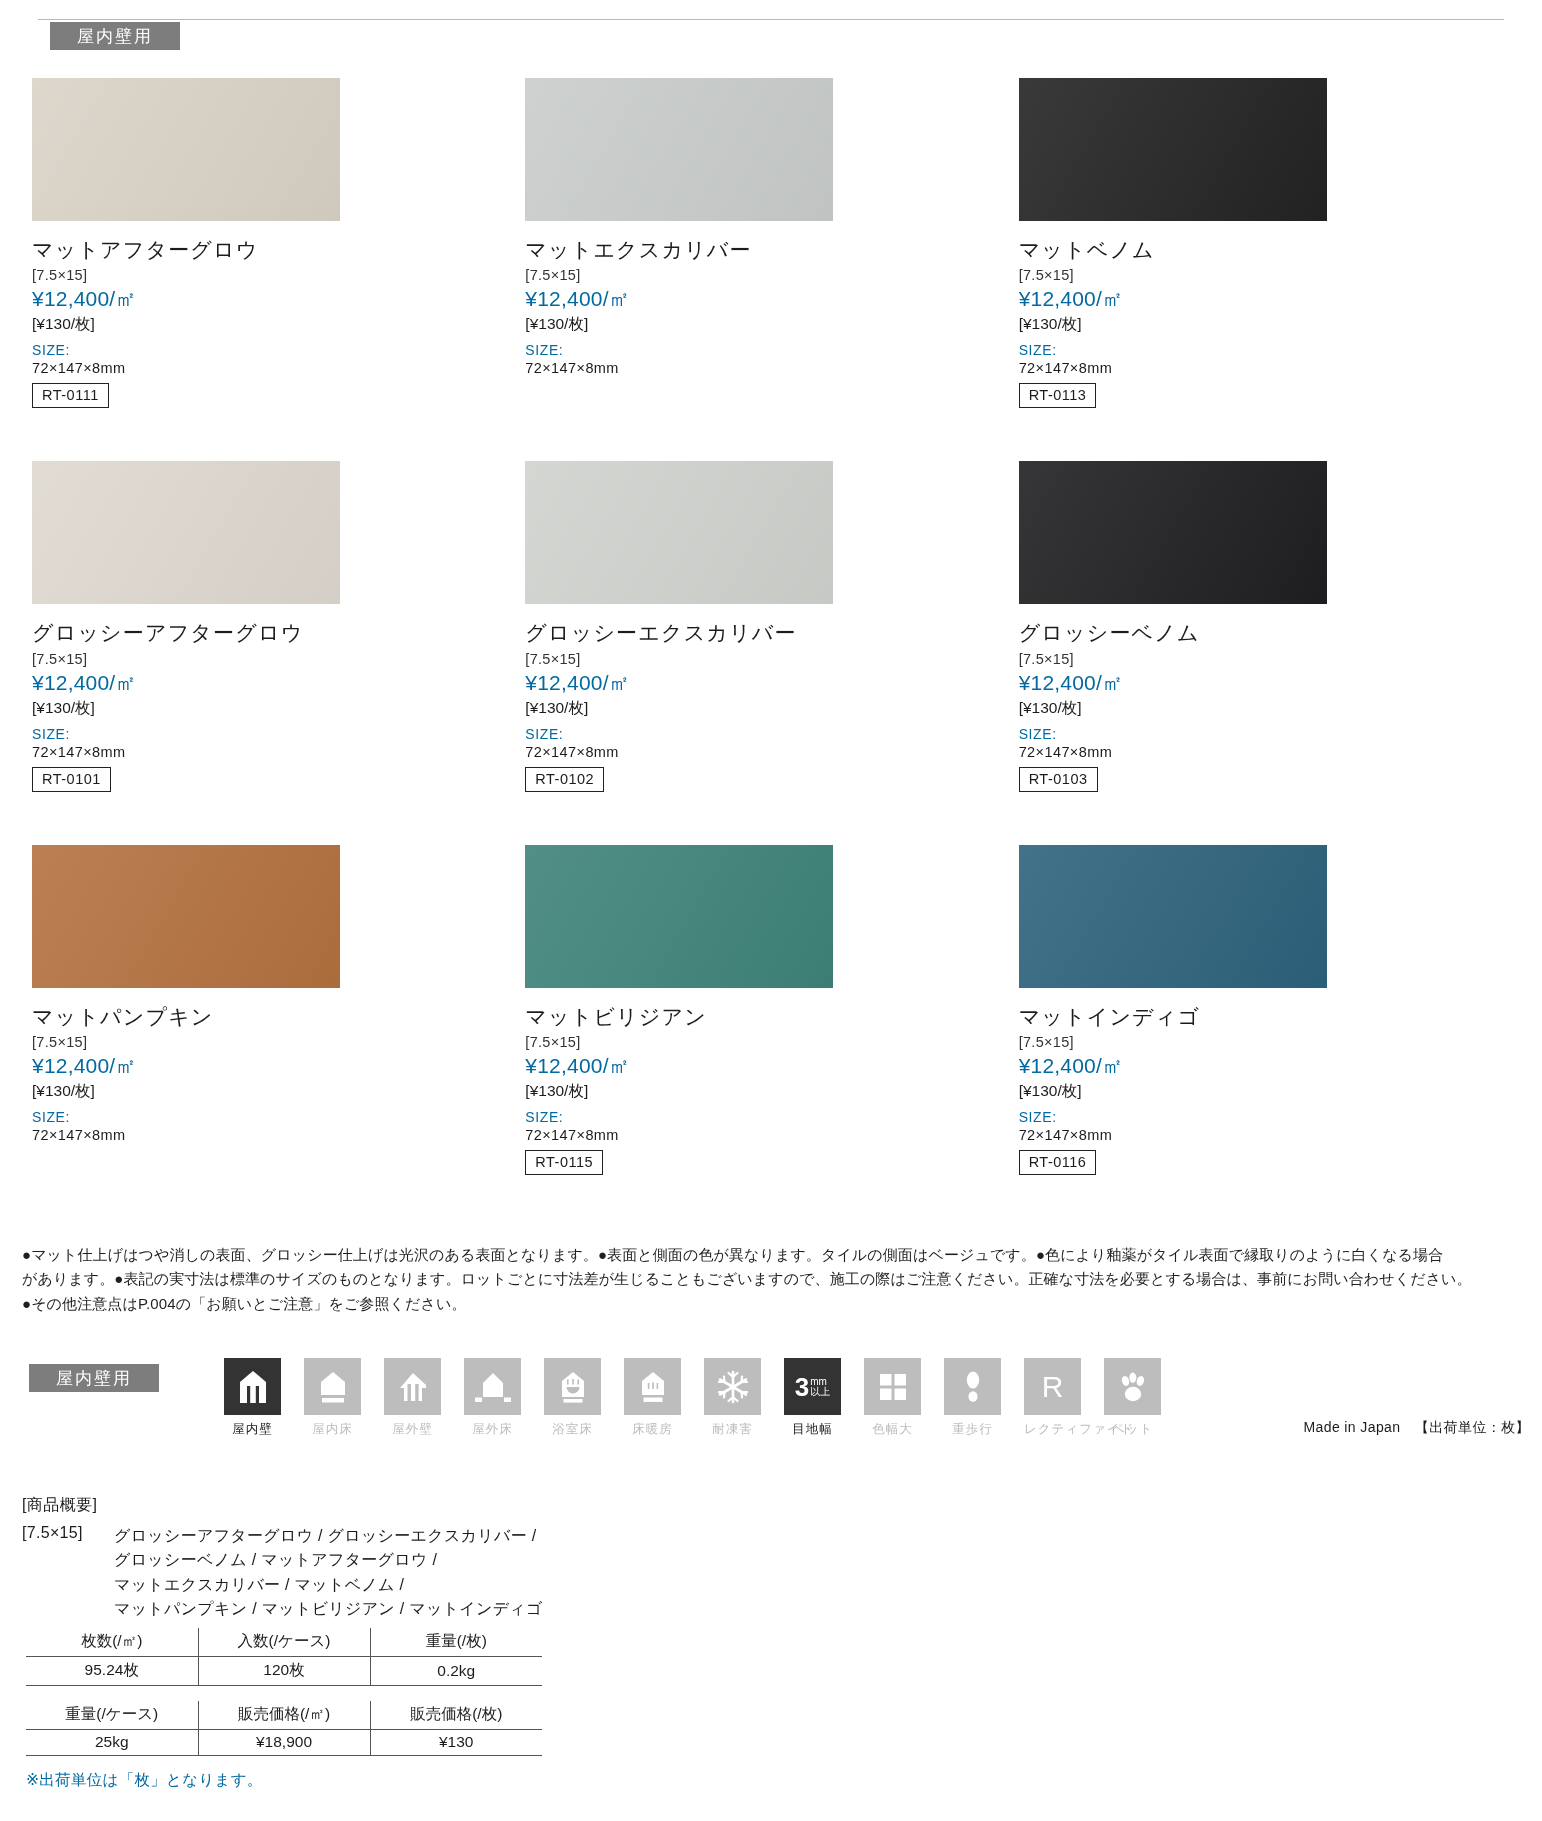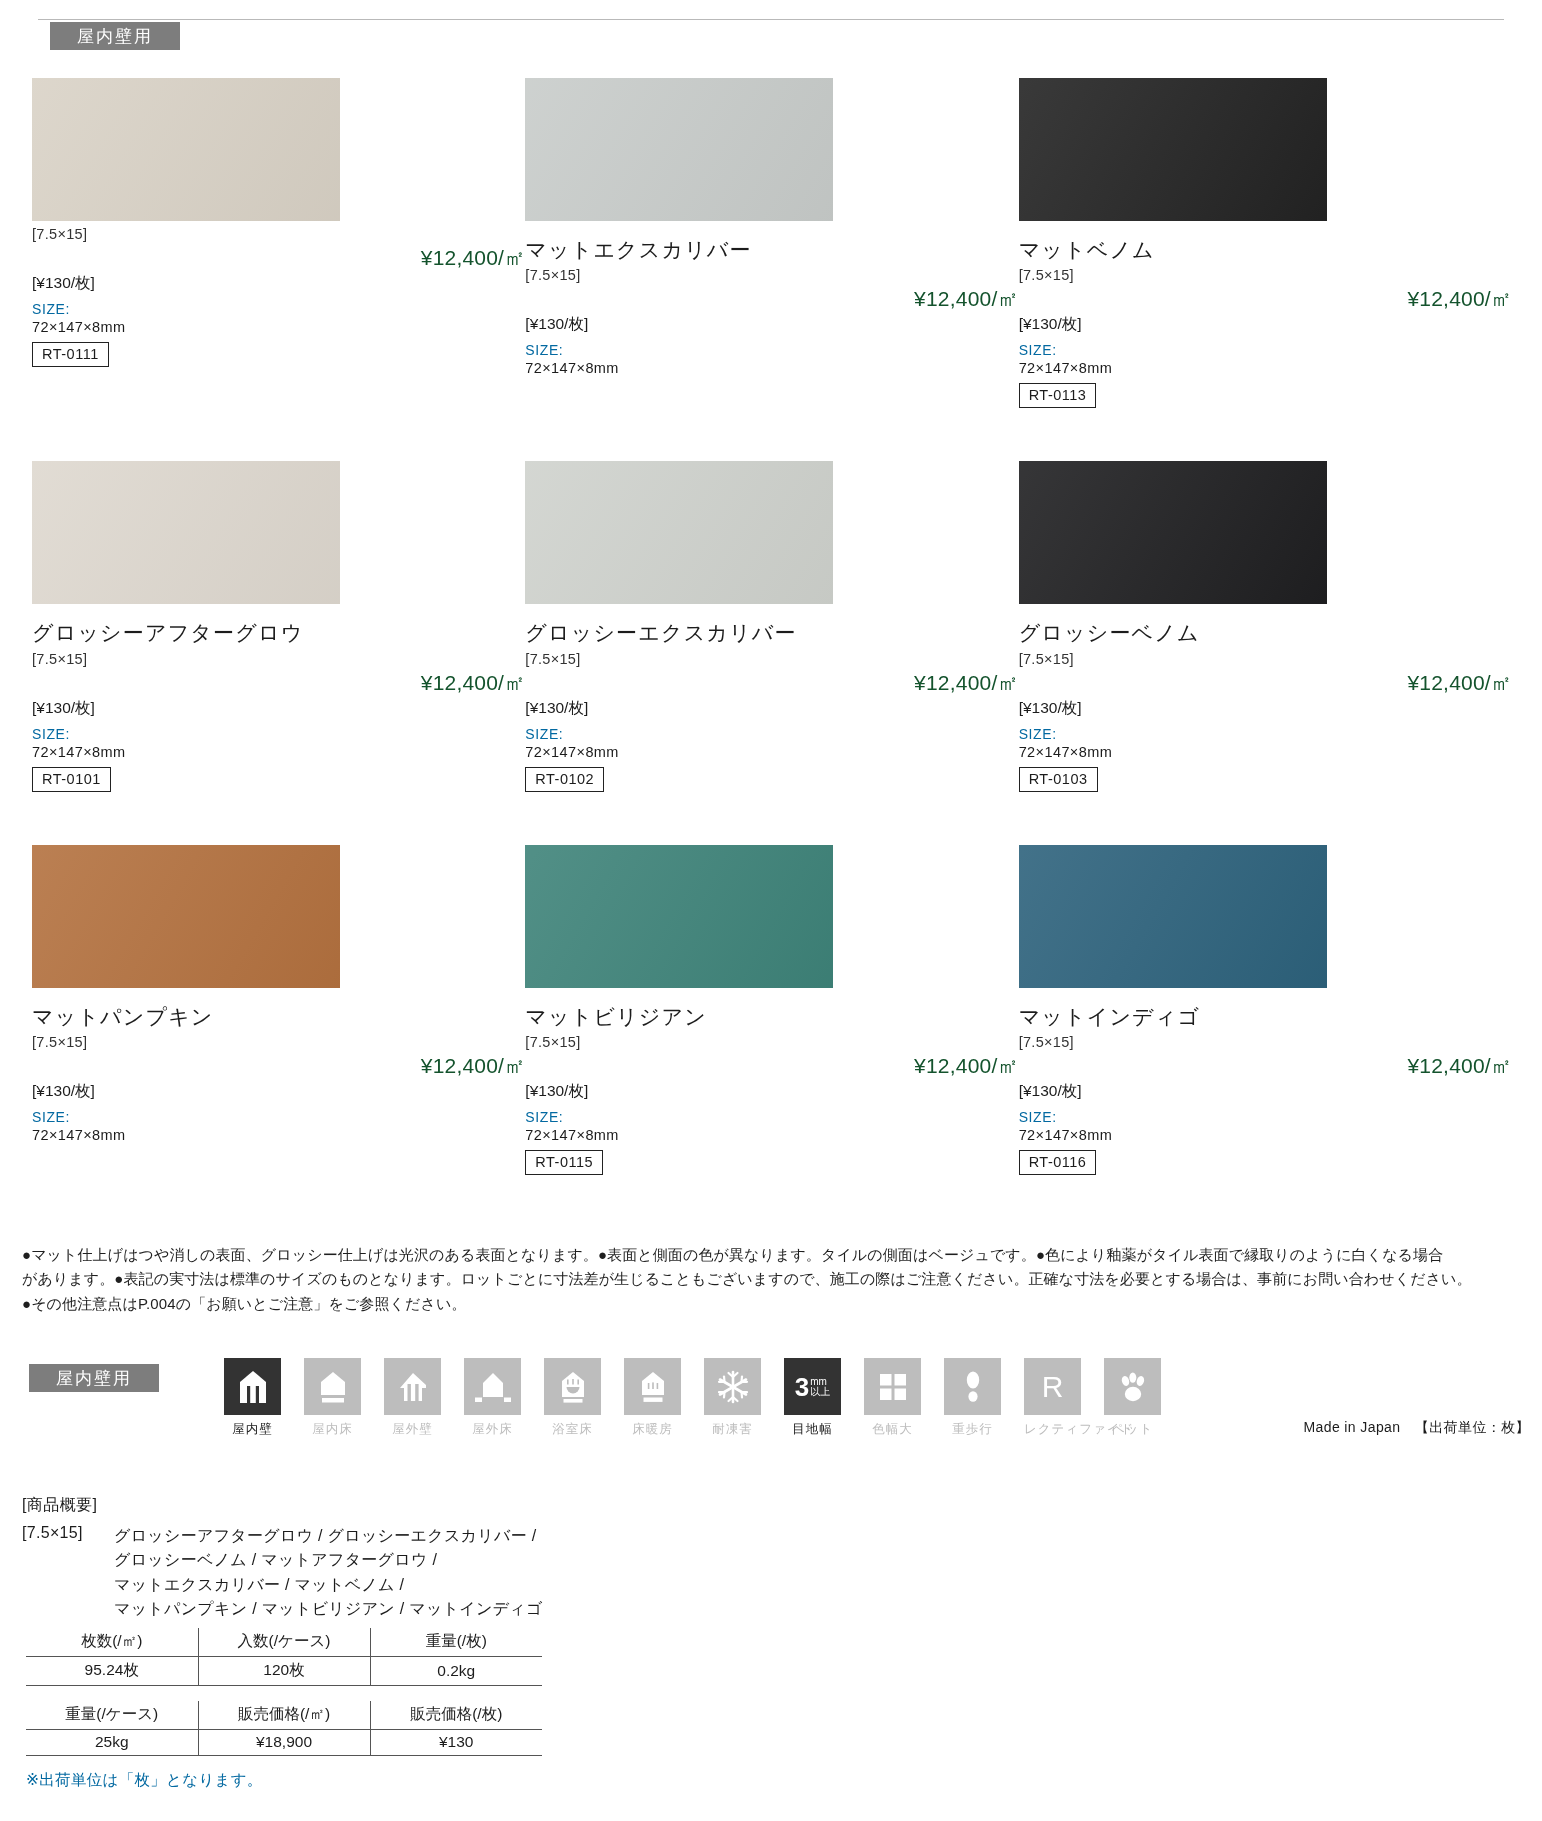--- a/index.html
+++ b/index.html
@@ -46,21 +46,21 @@
     content:""; position:absolute; inset:0;
     background:linear-gradient(120deg, rgba(255,255,255,.10), rgba(0,0,0,.045));
     pointer-events:none;
   }
   .p-name {
     margin:16px 0 0 0;
     font-size:21px; letter-spacing:1.2px; color:#1c1c1c;
     line-height:1.2;
   }
   .p-dim { font-size:14.5px; color:#333; margin-top:5px; letter-spacing:.3px; }
-  .p-price { font-size:21px; color:#14532d; margin-top:2px; letter-spacing:.2px;text-align:right; }
+  .p-price { font-size:21px; color:#0369a1; margin-top:2px; letter-spacing:.2px; }
   .p-unit { font-size:15.5px; color:#1c1c1c; margin-top:1px; }
   .p-size-label { font-size:14px; color:#0369a1; margin-top:7px; letter-spacing:.6px;}
   .p-size-val { font-size:14.5px; color:#1c1c1c; margin-top:2px; letter-spacing:.4px;}
   .p-code {
     display:inline-block; margin-top:7px;
     border:1px solid #222; padding:2px 9px 3px 9px;
     font-size:14.5px; color:#1c1c1c; letter-spacing:.5px;
     line-height:1.25;
   }
 
@@ -128,20 +128,21 @@
 <body>
 
 <div class="page">
 
   <div class="top-rule"></div>
   <div class="cat-tag">屋内壁用</div>
 
   <div class="grid" id="product-grid">
       <div class="card">
         <div class="swatch" style="background:#d9d2c6"></div>
+        <div class="p-name">マットアフターグロウ</div>
         <div class="p-dim">[7.5×15]</div>
         <div class="p-price">¥12,400/㎡</div>
         <div class="p-unit">[¥130/枚]</div>
         <div class="p-size-label">SIZE:</div>
         <div class="p-size-val">72×147×8mm</div>
         <div><span class="p-code">RT-0111</span></div>
       </div>
       <div class="card">
         <div class="swatch" style="background:#c8ccca"></div>
         <div class="p-name">マットエクスカリバー</div>

